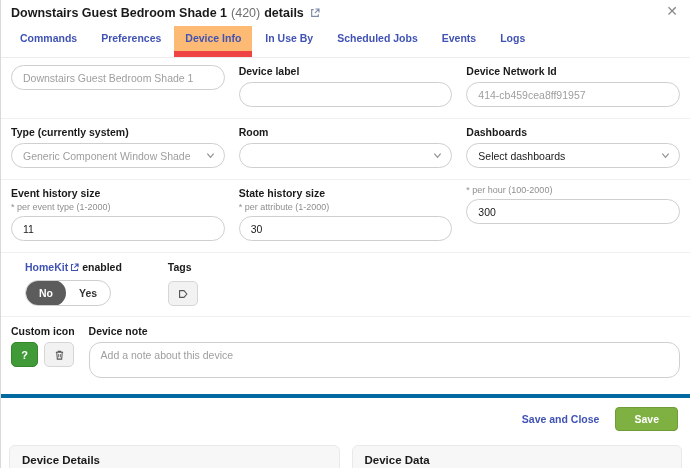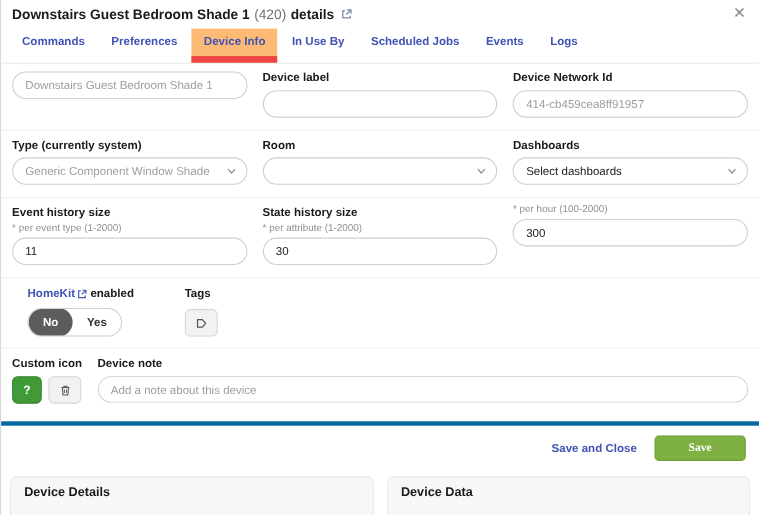--- a/index.html
+++ b/index.html
@@ -67,31 +67,31 @@
 
   
   .note-row { display: flex; padding: 8px 10px 12px; gap: 14px; border-top: 1px solid #f0f0f0; }
   .ci-buttons { display: flex; gap: 6px; margin-top: 2px; }
   .ci-green {
     width: 27px; height: 25px; background: #3f9a37; color: #fff; font-weight: bold; font-size: 11px;
     border: 1px solid #36852f; border-radius: 5px; display: inline-flex; align-items: center; justify-content: center; cursor: pointer;
   }
   .note-col { flex: 1; }
   .note-area {
-    width: 100%; height: 24px; border: 1px solid #cfcfcf; border-radius: 12px;
+    width: 100%; height: 36px; border: 1px solid #cfcfcf; border-radius: 12px;
     padding: 6px 11px; font-size: 10.5px; font-family: "Liberation Sans", sans-serif; resize: none; outline: none;
   }
   .note-area::placeholder { color: #9e9e9e; }
 
   
   .save-row { display: flex; justify-content: flex-end; align-items: center; gap: 16px; padding: 9px 12px 10px; border-top: 4px solid #0369a1; }
   .link-btn { color: #4053b4; font-size: 10.5px; font-weight: bold; cursor: pointer; }
   .save-btn {
     background: #7fb042; border: 1px solid #6f9c37; color: #fff; font-weight: bold; font-size: 10.5px;
-    border-radius: 4px; padding: 5px 30px; cursor: pointer; font-family: Liberation Serif, serif;
+    border-radius: 4px; padding: 5px 18px; cursor: pointer; font-family: Liberation Sans, sans-serif;
   }
 
   
   .panels { display: flex; gap: 12px; padding: 4px 8px 8px; }
   .panel {
     flex: 1; background: #f7f7f7; border: 1px solid #e9e9e9; border-radius: 6px;
     padding: 8px 12px 10px;
   }
   .panel-title { font-size: 11.5px; font-weight: bold; margin-bottom: 7px; }
 

